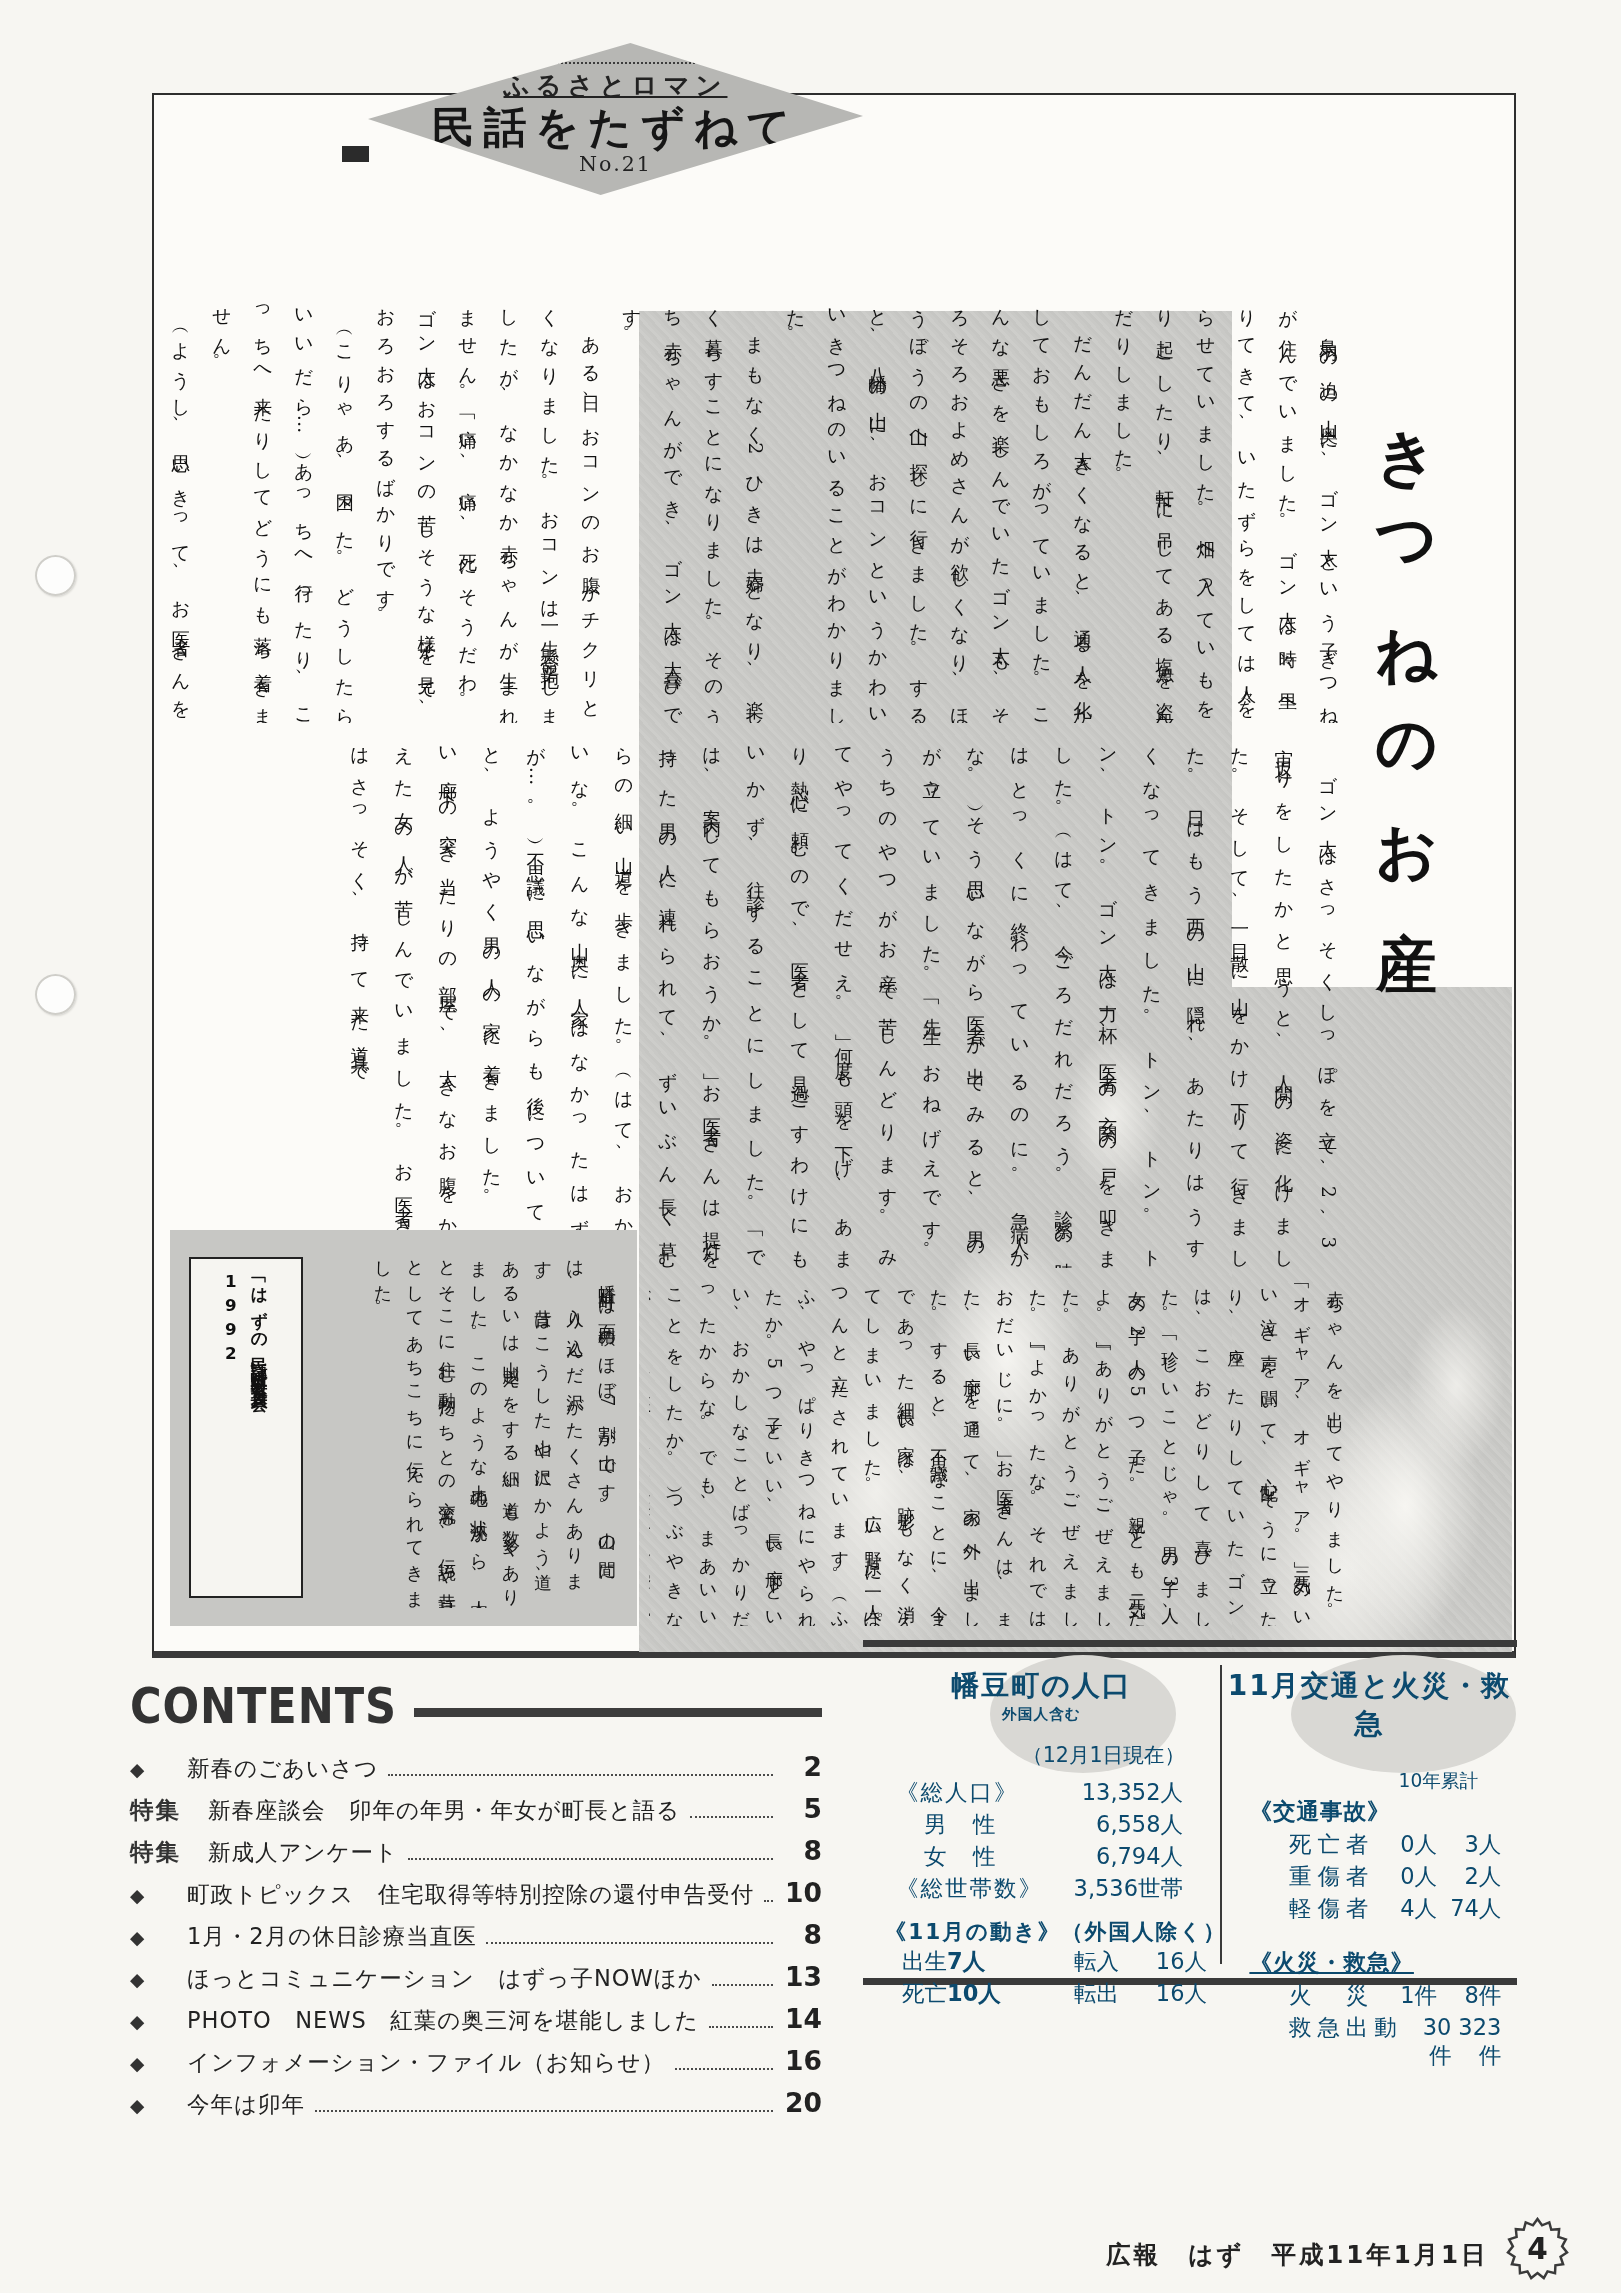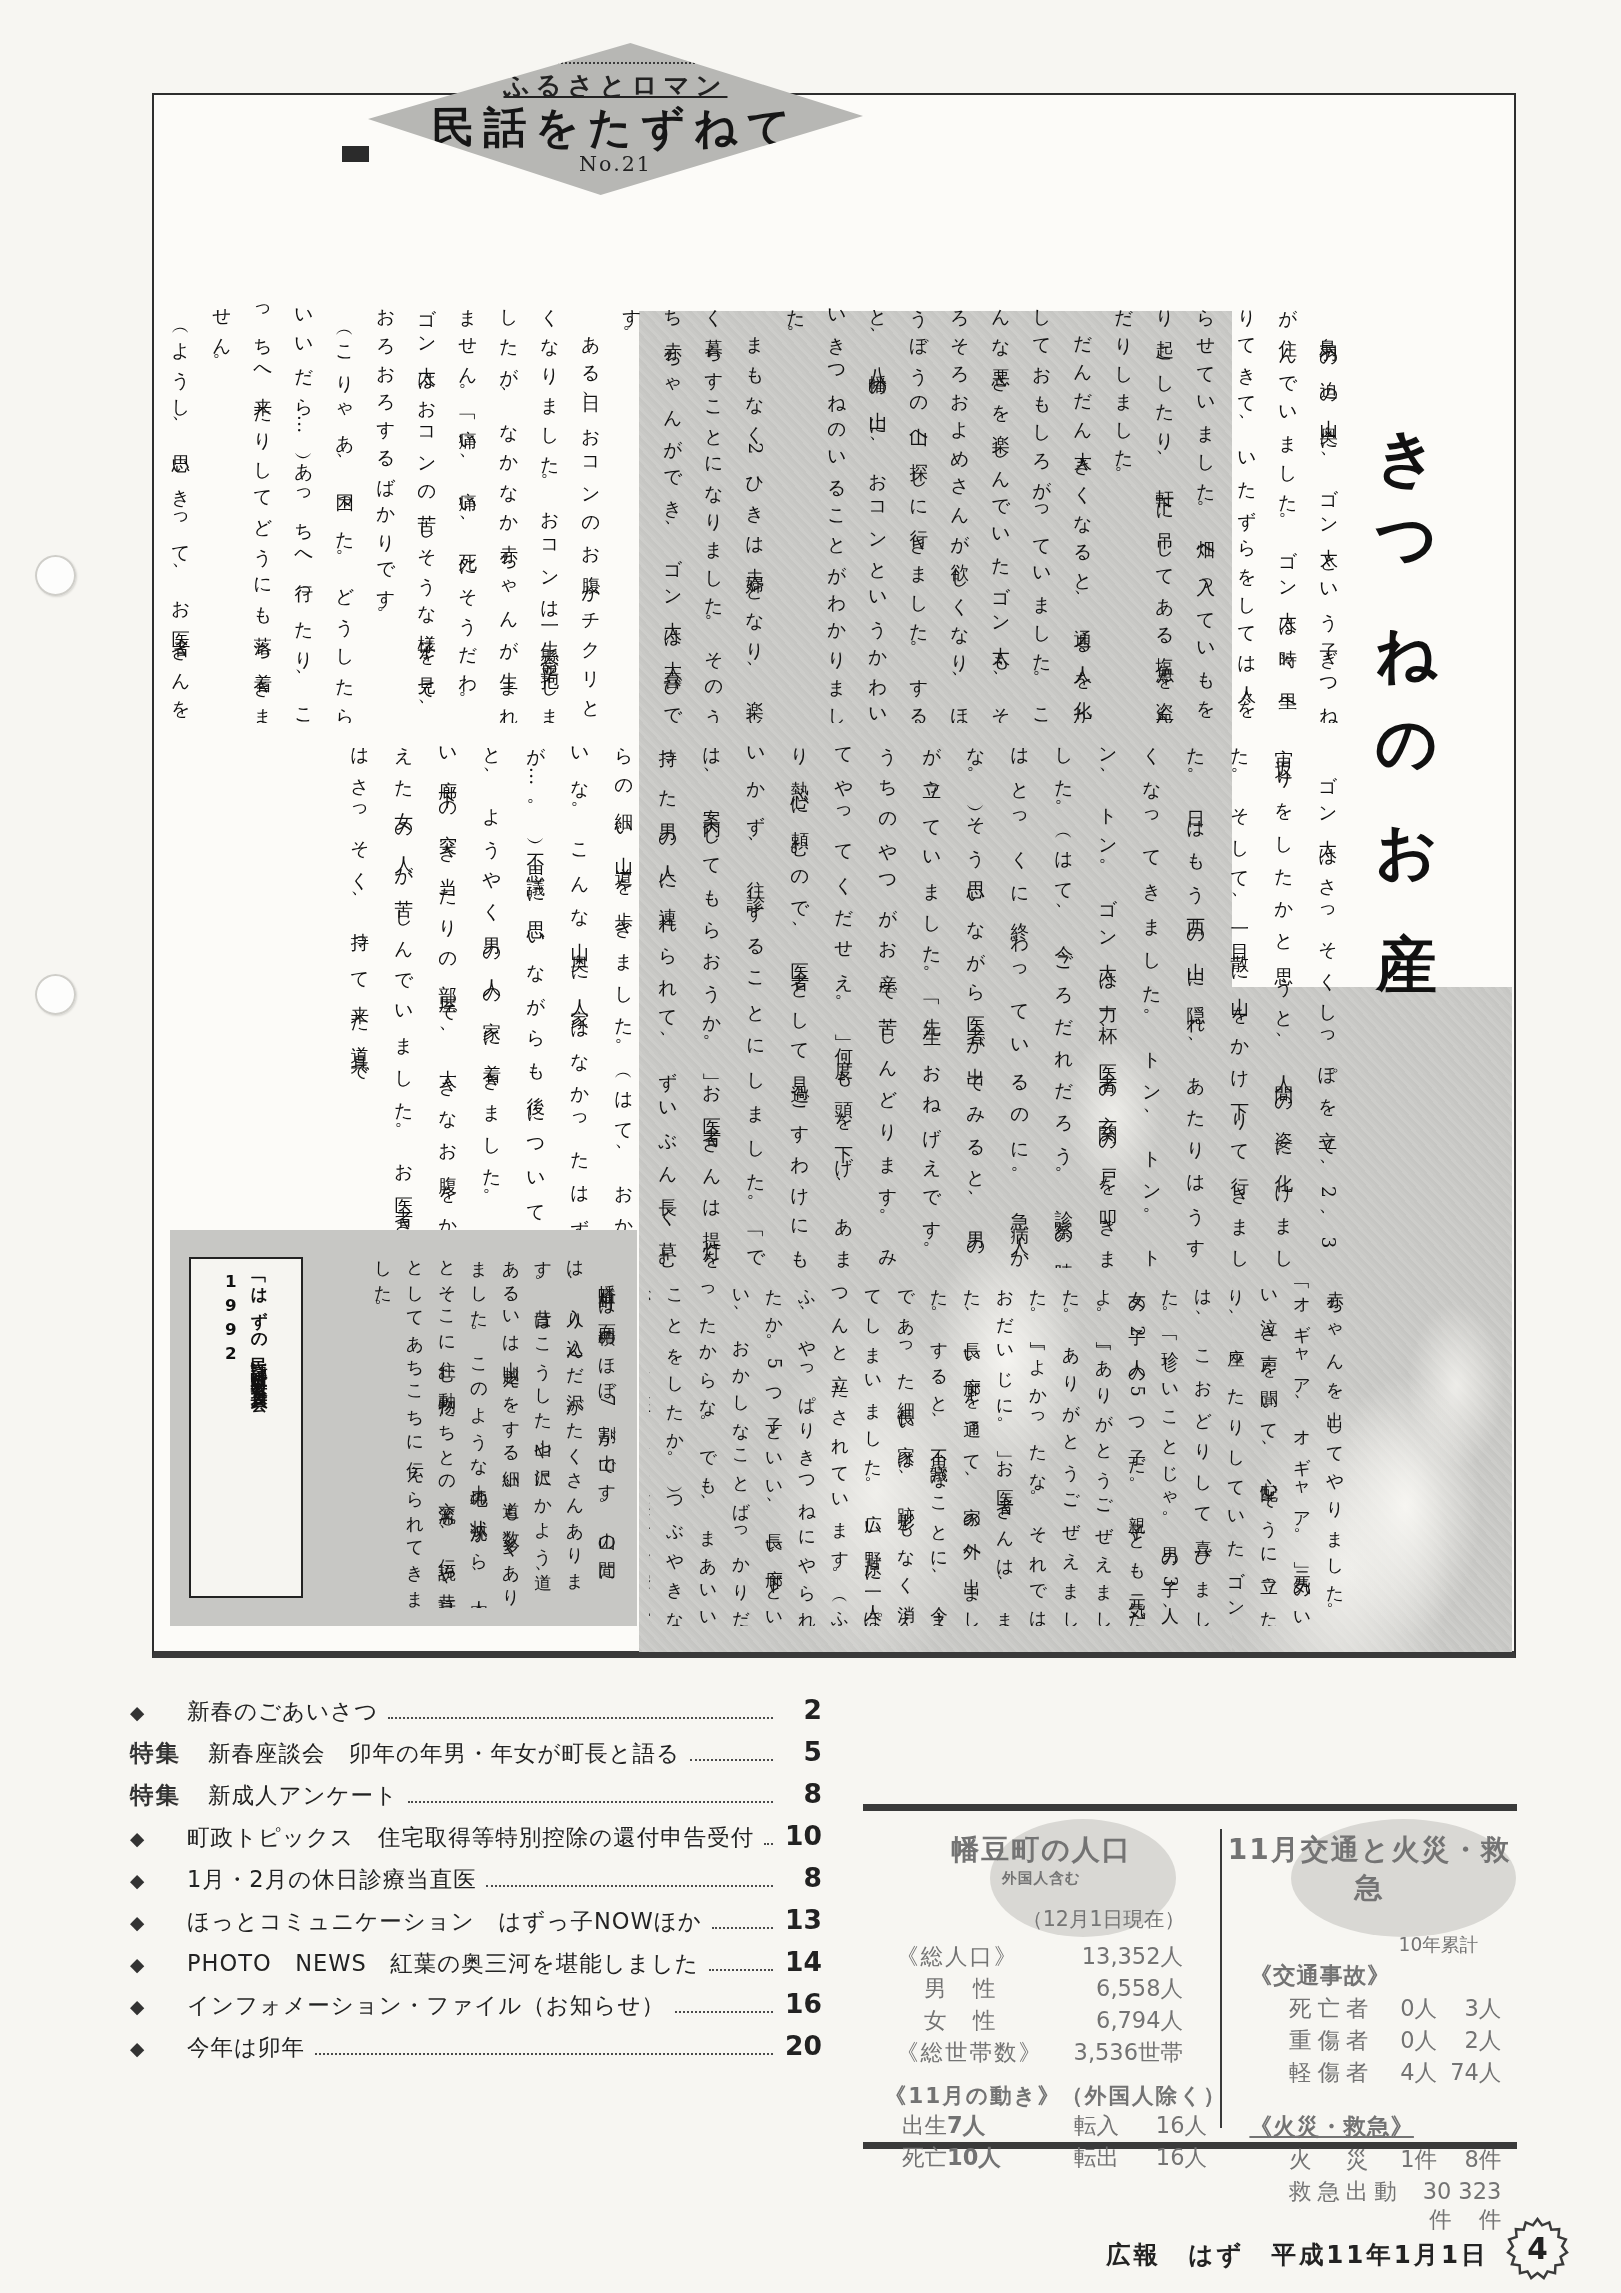--- a/index.html
+++ b/index.html
@@ -85,23 +85,23 @@
     letter-spacing:1px; transform:scaleX(.88); transform-origin:left; white-space:nowrap; }
   .contents-rule { flex:1; height:8.8px; background:#3d3d3d; margin-left:-19.6px; margin-top:11.8px; }
   .contents-list { margin-top:15.7px; }
   .c-item { display:flex; align-items:baseline; height:42px; font-size:22.5px; color:#222; }
   .c-bullet { width:57px; flex:0 0 auto; font-size:18.6px; color:#333; }
   .c-bullet.tokushu { font-size:23.5px; font-weight:bold; letter-spacing:2px; width:78px; }
   .c-label { white-space:nowrap; letter-spacing:1px; }
   .c-leader { flex:1; border-bottom:2.9px dotted #4a4a4a; margin:0 5.9px 5.9px 9.8px; min-width:7.8px; }
   .c-page { flex:0 0 43px; text-align:right; font-size:26.5px; font-weight:bold; color:#222; }
   
-  .stats { position:absolute; left:863px; top:1804px; width:654px; height:345px;
+  .stats { position:absolute; left:863px; top:1640px; width:654px; height:345px;
     border-top:7.8px solid #3a3a3a; border-bottom:7.8px solid #3a3a3a;
-    font-family:"DejaVu Sans","Liberation Sans",sans-serif; color:#737373; }
+    font-family:"DejaVu Sans","Liberation Sans",sans-serif; color:#0c4a6e; }
   .stats-divider { position:absolute; left:357px; top:17.6px; bottom:13.7px; width:2px; background:#3a3a3a; }
   .sub { position:absolute; top:0; bottom:0; }
   .sub-pop { left:0; width:357px; }
   .sub-safe { left:359px; right:0; }
   .sub-circle { position:absolute; width:186px; height:118px; border-radius:50%;
     background:#d9d8d4; top:7.8px; }
   .sub-pop .sub-circle { left:127px; }
   .sub-safe .sub-circle { left:69px; width:225px; }
   .sub-title { position:relative; text-align:center; font-size:28px; font-weight:bold;
     letter-spacing:2px; padding-top:19.6px; }
@@ -167,20 +167,24 @@
     <div class="graybox">
       <div class="graybox-text">　幡豆町は面積のほぼ7割が山です。山の間には、入り込んだ沢がたくさんあります。昔はこうした山や沢にかよう道、あるいは山越えをする細い道も数多くありました。このような土地の状況から、人間とそこに住む動物たちとの交流も、伝説や昔話としてあちこちに伝えられてきました。</div>
       <div class="attr-box">
         <div class="attr-col">「はずの民話」幡豆町教育委員会</div>
         <div class="attr-col attr-year">1992</div>
       </div>
     </div>
   </div>
 
   <div class="contents">
+    <div class="contents-head">
+      <div class="contents-title">CONTENTS</div>
+      <div class="contents-rule"></div>
+    </div>
     <div class="contents-list">
       <div class="c-item">
         <span class="c-bullet">◆</span>
         <span class="c-label">新春のごあいさつ</span>
         <span class="c-leader"></span>
         <span class="c-page">2</span>
       </div>
       <div class="c-item">
         <span class="c-bullet tokushu">特集</span>
         <span class="c-label">新春座談会　卯年の年男・年女が町長と語る</span>

